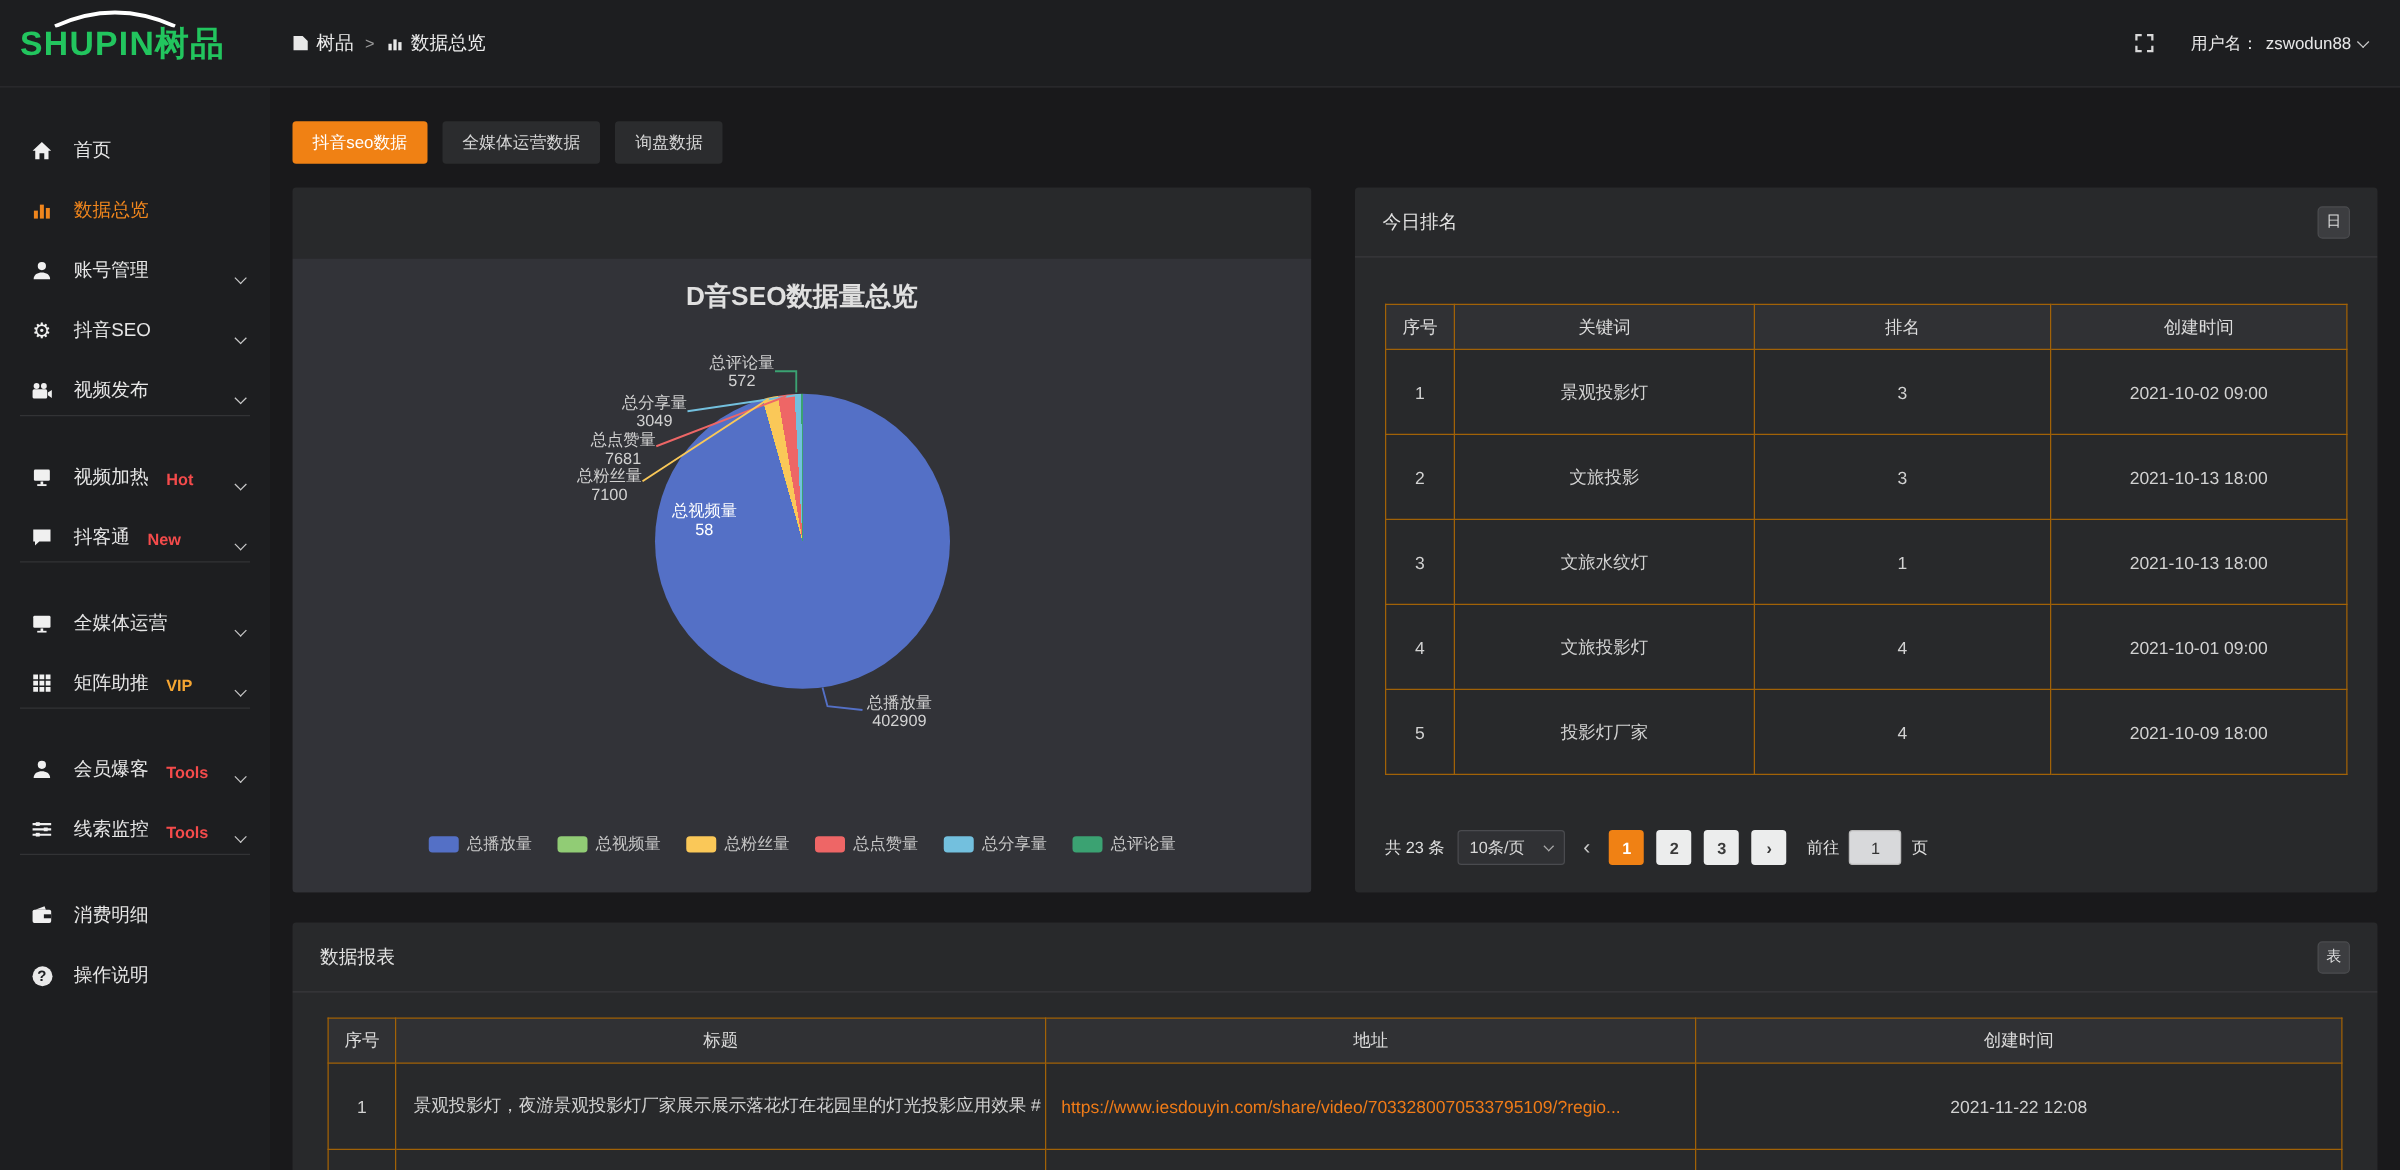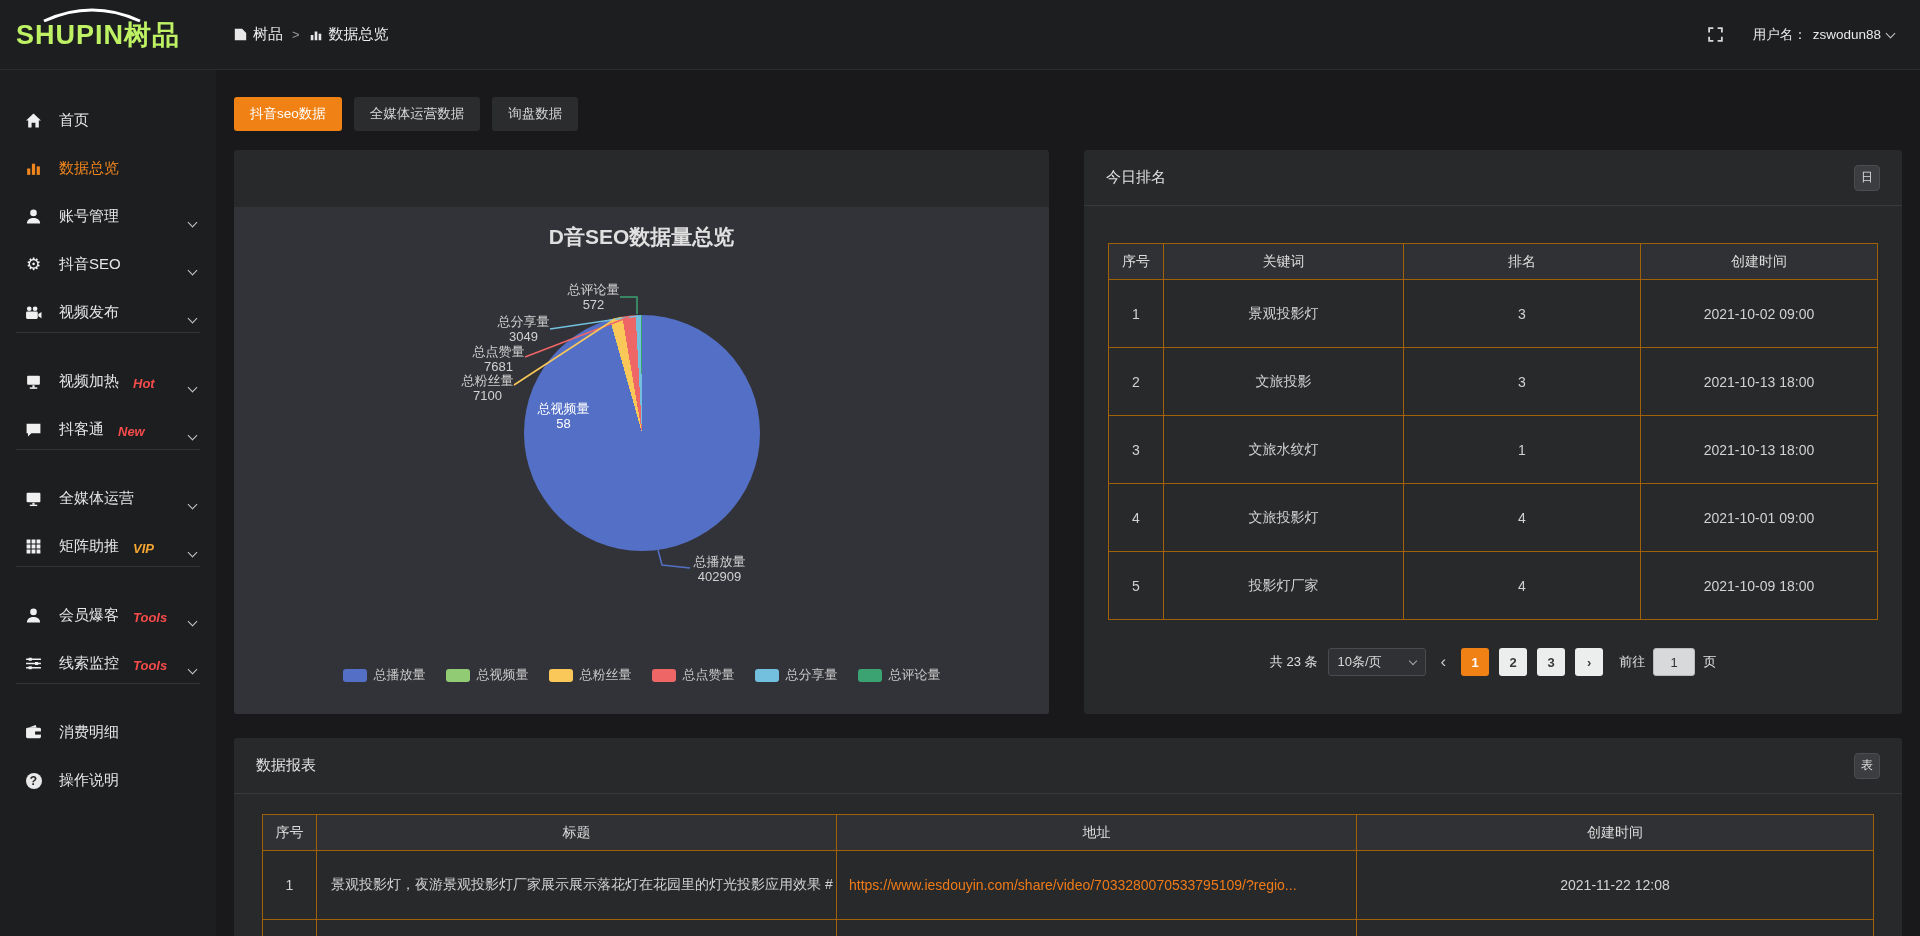--- a/index.html
+++ b/index.html
@@ -6,39 +6,39 @@
 html,body{width:1920px;height:936px}
 body{position:relative;overflow:hidden;background:#19191b;color:#ddd;
      font-family:"Liberation Sans","DejaVu Sans",sans-serif}
 svg{display:block}
 
 
 .hdr{position:absolute;top:0;left:0;right:0;height:70px;background:#1d1e20;
      border-bottom:1px solid #2c2d2f;display:flex;align-items:center;z-index:5}
 .logo{width:216px;padding-left:16px;position:relative;height:100%;display:flex;align-items:center}
 .logo-arc{position:absolute;left:40px;top:8px}
-.logo-text{font-size:27px;font-weight:bold;color:#bef264;letter-spacing:1px;white-space:nowrap}
+.logo-text{font-size:27px;font-weight:bold;color:#22c55e;letter-spacing:1px;white-space:nowrap}
 .crumbs{display:flex;align-items:center;gap:9px;margin-left:18px;font-size:15px;color:#ececec}
 .crumb{display:flex;align-items:center;gap:6px;cursor:pointer}
 .crumb-sep{color:#9a9a9a;font-size:13px}
 .hdr-spacer{flex:1}
 .fs-btn{width:26px;height:26px;display:flex;align-items:center;justify-content:center;cursor:pointer}
 .user{margin:0 26px 0 24px;display:flex;align-items:center;gap:6px;font-size:13.5px;color:#e8e8e8;cursor:pointer}
 .chev{width:7px;height:7px;border-right:1.6px solid #c9c9c9;border-bottom:1.6px solid #c9c9c9;
       transform:rotate(45deg);margin-top:-3px}
 
 
 .sidebar{position:absolute;top:70px;left:0;bottom:0;width:216px;background:#1d1e20;padding-top:12px}
 .side-item{height:48px;display:flex;align-items:flex-end;padding:0 20px 0 24px;color:#e6e6e6;
            font-size:15px;cursor:pointer}
 .side-item .ic{width:19px;height:19px;margin-right:16px;display:flex;align-items:center;
                justify-content:center;color:#f0f0f0;font-size:17px;line-height:1}
 .side-item.active{color:#f0861d}
 .side-item.active .ic{color:#f0861d}
-.s-tag{margin-left:14px;font-size:13px;font-style:italic;font-weight:bold}
+.s-tag{margin-left:14px;font-size:13px;font-weight:bold}
 .side-item .chev{margin-left:auto}
 .side-div{height:1px;background:#323335;margin:10px 16px}
 .qmark{width:16px;height:16px;border-radius:50%;background:#e9e9e9;color:#1d1e20;font-size:12px;
        font-weight:bold;display:flex;align-items:center;justify-content:center}
 
 
 .tabs{position:absolute;left:234px;top:97px;display:flex;gap:12px;z-index:2}
 .tab{height:34px;padding:0 16px;display:flex;align-items:center;font-size:13.5px;background:#2b2c2e;
      color:#d6d6d6;border-radius:3px;cursor:pointer}
 .tab.active{background:#f08114;color:#fff;font-weight:normal}
@@ -80,23 +80,23 @@
 table{width:100%;border-collapse:collapse;table-layout:fixed}
 th,td{border:1px solid #a16207;text-align:center;font-weight:normal;overflow:hidden;white-space:nowrap}
 thead th{height:36px;background:#303134;font-size:14px;color:#dcdcdc}
 tbody td{height:68px;font-size:14px;color:#d2d2d2}
 #p-bottom tbody td{height:69px}
 .row-ghost td{height:42px}
 .cell-left{text-align:left;padding:0 14px}
 .cell-link{text-align:left;padding:0 12px;color:#ef7b18;cursor:pointer}
 
 
-.pager{margin-top:28px;display:flex;align-items:center;justify-content:center;gap:10px;
+.pager{margin-top:44px;display:flex;align-items:center;justify-content:flex-start;gap:10px;
        font-size:13px;color:#e0e0e0}
-.psel{width:98px;height:28px;border:1px solid #4a4b4f;background:#303134;border-radius:3px;
+.psel{width:86px;height:28px;border:1px solid #4a4b4f;background:#303134;border-radius:3px;
       display:flex;align-items:center;justify-content:space-between;padding:0 9px;color:#d8d8d8;cursor:pointer}
 .psel .chev{width:6px;height:6px;border-color:#a9a9a9}
 .pprev{color:#c9c9c9;font-size:17px;padding:0 5px;cursor:pointer}
 .pg{min-width:28px;height:28px;border-radius:3px;background:#eceded;color:#3a3a3a;display:flex;
     align-items:center;justify-content:center;font-weight:bold;font-size:13px;cursor:pointer}
 .pg.active{background:#f08114;color:#fff}
 .goto{display:flex;align-items:center;gap:8px;margin-left:6px}
 .goto-input{width:42px;height:28px;border-radius:3px;background:#d8d9db;border:1px solid #bbb;
             text-align:center;color:#333;font-size:13px}
 </style>

